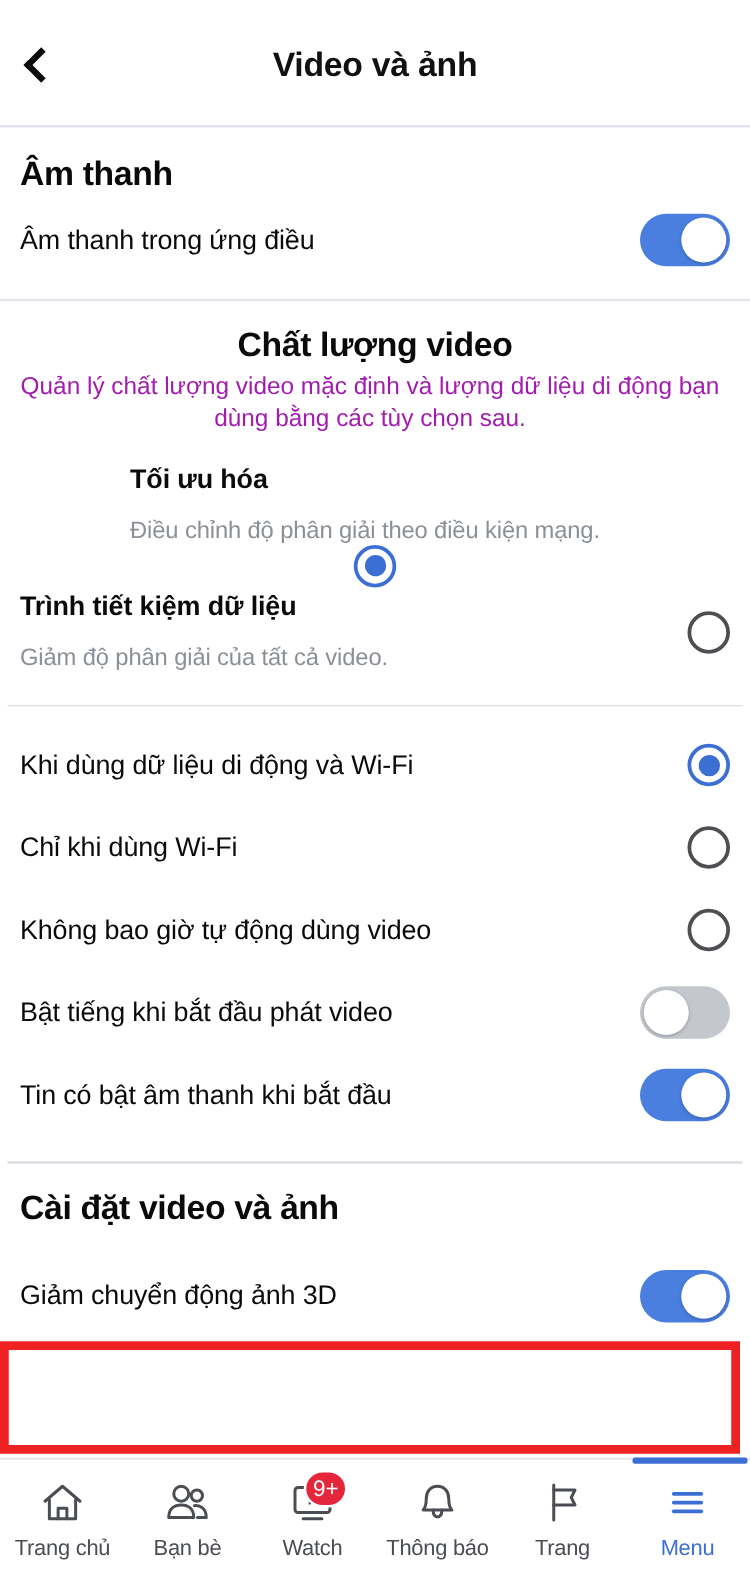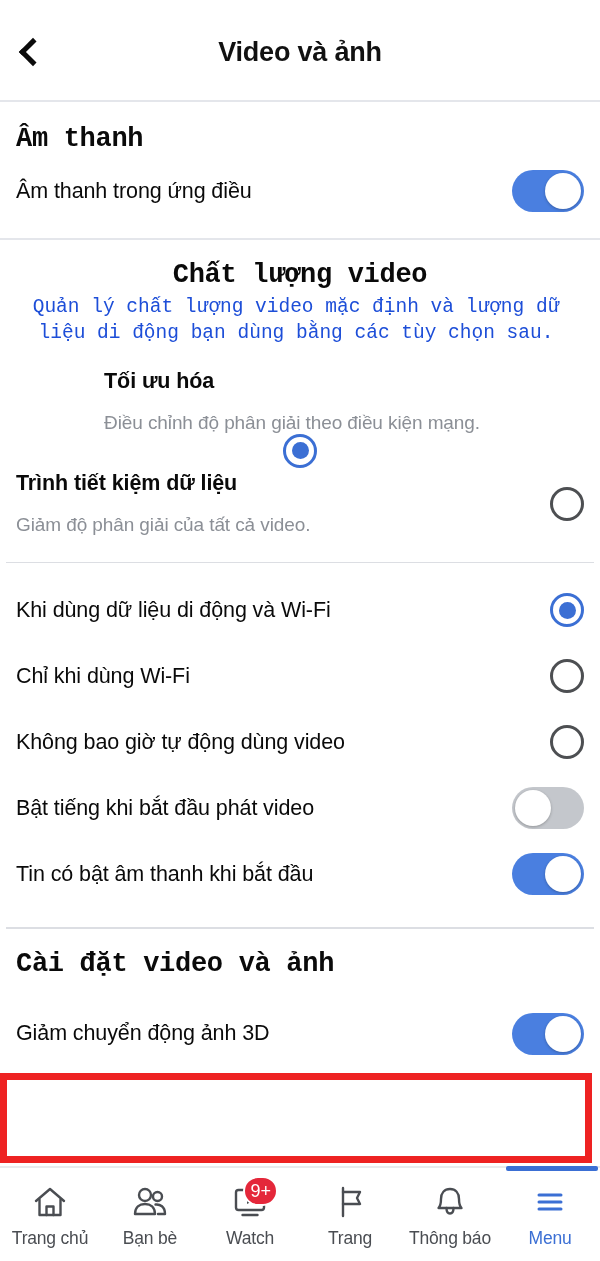--- a/index.html
+++ b/index.html
@@ -46,30 +46,30 @@
     letter-spacing: -0.2px;
     padding-top: 4px;
   }
   .header-rule {
     height: 2px;
     background: #e4e6eb;
     width: 600px;
   }
 
   
-  .section { padding: 12px 16px; font-family: Liberation Mono, monospace; }
+  .section { padding: 12px 16px; }
   .section-title {
     font-size: 27px;
     font-weight: 700;
     color: #0a0a0a;
     letter-spacing: -0.3px;
   }
   .section-desc {
     font-size: 19.5px;
-    color: #1d4ed8;
+    color: #a21caf;
     line-height: 1.35;
     margin-top: 4px;
     max-width: 560px;
   }
   .divider-full {
     height: 2px;
     background: #e4e6eb;
     margin: 0;
   }
   .divider-inset {
@@ -346,35 +346,35 @@
           <path d="M12.5 31 H27.5"></path>
         </svg>
         <span class="badge">9+</span>
       </div>
       <div class="nav-label">Watch</div>
     </div>
 
     <div class="nav-item">
       <div class="nav-icon">
         <svg width="40" height="36" viewBox="0 0 40 36" fill="none" stroke="#4a4d52" stroke-width="2.4" stroke-linejoin="round" stroke-linecap="round">
+          <path d="M20 5 C14.5 5 11 9 11 15 C11 21.5 8.5 24 8.5 24 H31.5 C31.5 24 29 21.5 29 15 C29 9 25.5 5 20 5 Z"></path>
+          <path d="M16.5 24 C16.5 27.5 18 29.5 20 29.5 C22 29.5 23.5 27.5 23.5 24"></path>
+        </svg>
+      </div>
+      <div class="nav-label">Thông báo</div>
+    </div>
+
+    <div class="nav-item">
+      <div class="nav-icon">
+        <svg width="40" height="36" viewBox="0 0 40 36" fill="none" stroke="#4a4d52" stroke-width="2.4" stroke-linejoin="round" stroke-linecap="round">
           <path d="M13 4 V32"></path>
           <path d="M13 8 H30 L27 14 L30 20 H13"></path>
         </svg>
       </div>
       <div class="nav-label">Trang</div>
-    </div>
-
-    <div class="nav-item">
-      <div class="nav-icon">
-        <svg width="40" height="36" viewBox="0 0 40 36" fill="none" stroke="#4a4d52" stroke-width="2.4" stroke-linejoin="round" stroke-linecap="round">
-          <path d="M20 5 C14.5 5 11 9 11 15 C11 21.5 8.5 24 8.5 24 H31.5 C31.5 24 29 21.5 29 15 C29 9 25.5 5 20 5 Z"></path>
-          <path d="M16.5 24 C16.5 27.5 18 29.5 20 29.5 C22 29.5 23.5 27.5 23.5 24"></path>
-        </svg>
-      </div>
-      <div class="nav-label">Thông báo</div>
     </div>
 
     <div class="nav-item active">
       <div class="nav-indicator"></div>
       <div class="nav-icon">
         <svg width="40" height="36" viewBox="0 0 40 36" fill="none" stroke="#3b6fd4" stroke-width="3" stroke-linecap="round">
           <path d="M9 11 H31"></path>
           <path d="M9 18 H31"></path>
           <path d="M9 25 H31"></path>
         </svg>

